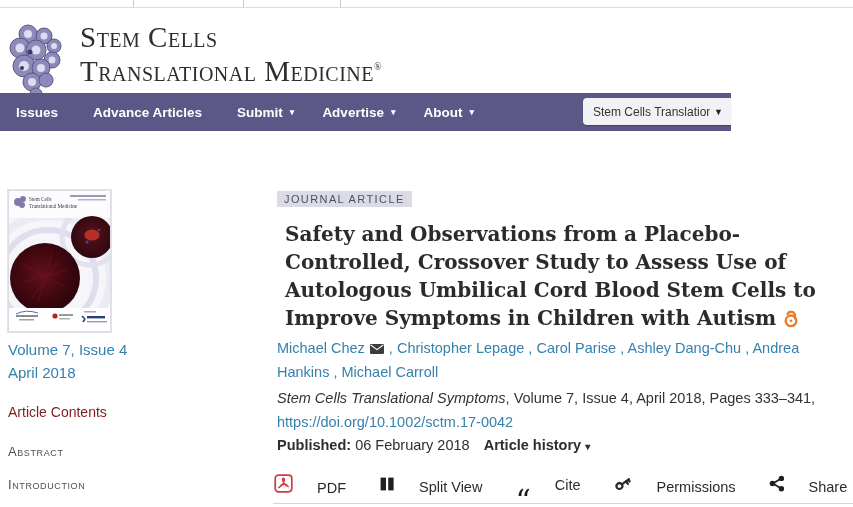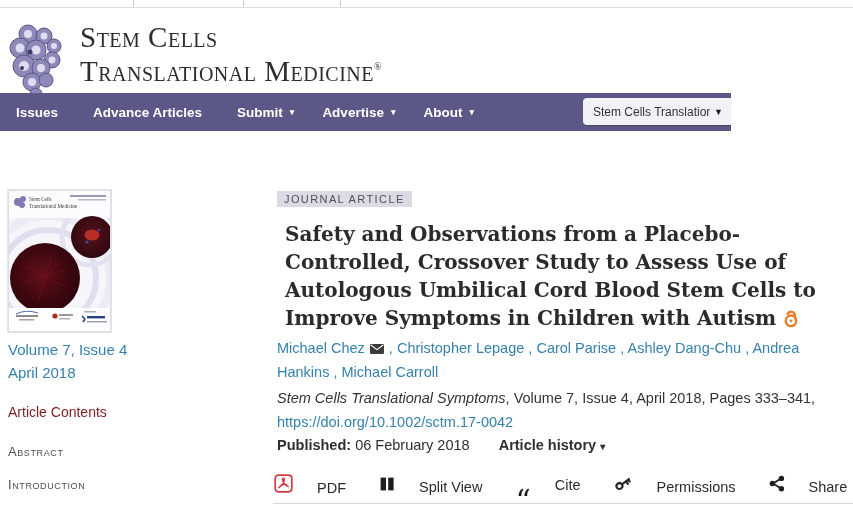--- a/index.html
+++ b/index.html
@@ -51,21 +51,21 @@
   .authors{position:absolute;left:277px;top:337px;width:578px;font-size:14.5px;
            line-height:23px;color:#3581ad;}
   .author{cursor:pointer;}
   .env-icon{display:inline-block;vertical-align:-1px;margin:0 1px 0 5px;}
   .citation{position:absolute;left:277px;top:386px;width:578px;font-size:14.5px;
             line-height:24px;color:#333;}
   .citation .jname{font-style:italic;}
   .doi{display:block;color:#3581ad;text-decoration:none;cursor:pointer;}
   .published{position:absolute;left:277px;top:437px;font-size:14.5px;color:#2e2e2e;}
   .published .plabel{font-weight:bold;}
-  .history{margin-left:25px;font-weight:bold;cursor:pointer;}
+  .history{margin-left:10px;font-weight:bold;cursor:pointer;}
   .history .caret{font-size:10px;}
 
   
   .toolbar{position:absolute;left:274px;top:474px;display:flex;align-items:center;gap:33px;
            font-size:14.5px;color:#2b2b2b;}
   .tool{display:flex;align-items:flex-end;gap:24px;cursor:pointer;white-space:nowrap;}
   .cite-glyph{font-family:"DejaVu Serif",serif;font-size:30px;line-height:0;display:inline-block;
               transform:translateY(8px);color:#1c1c1c;}
   .tool .caret{font-size:10px;margin-left:2px;}
   .bottom-line{position:absolute;left:273px;top:503px;width:580px;height:1px;background:#d6d6d6;}

